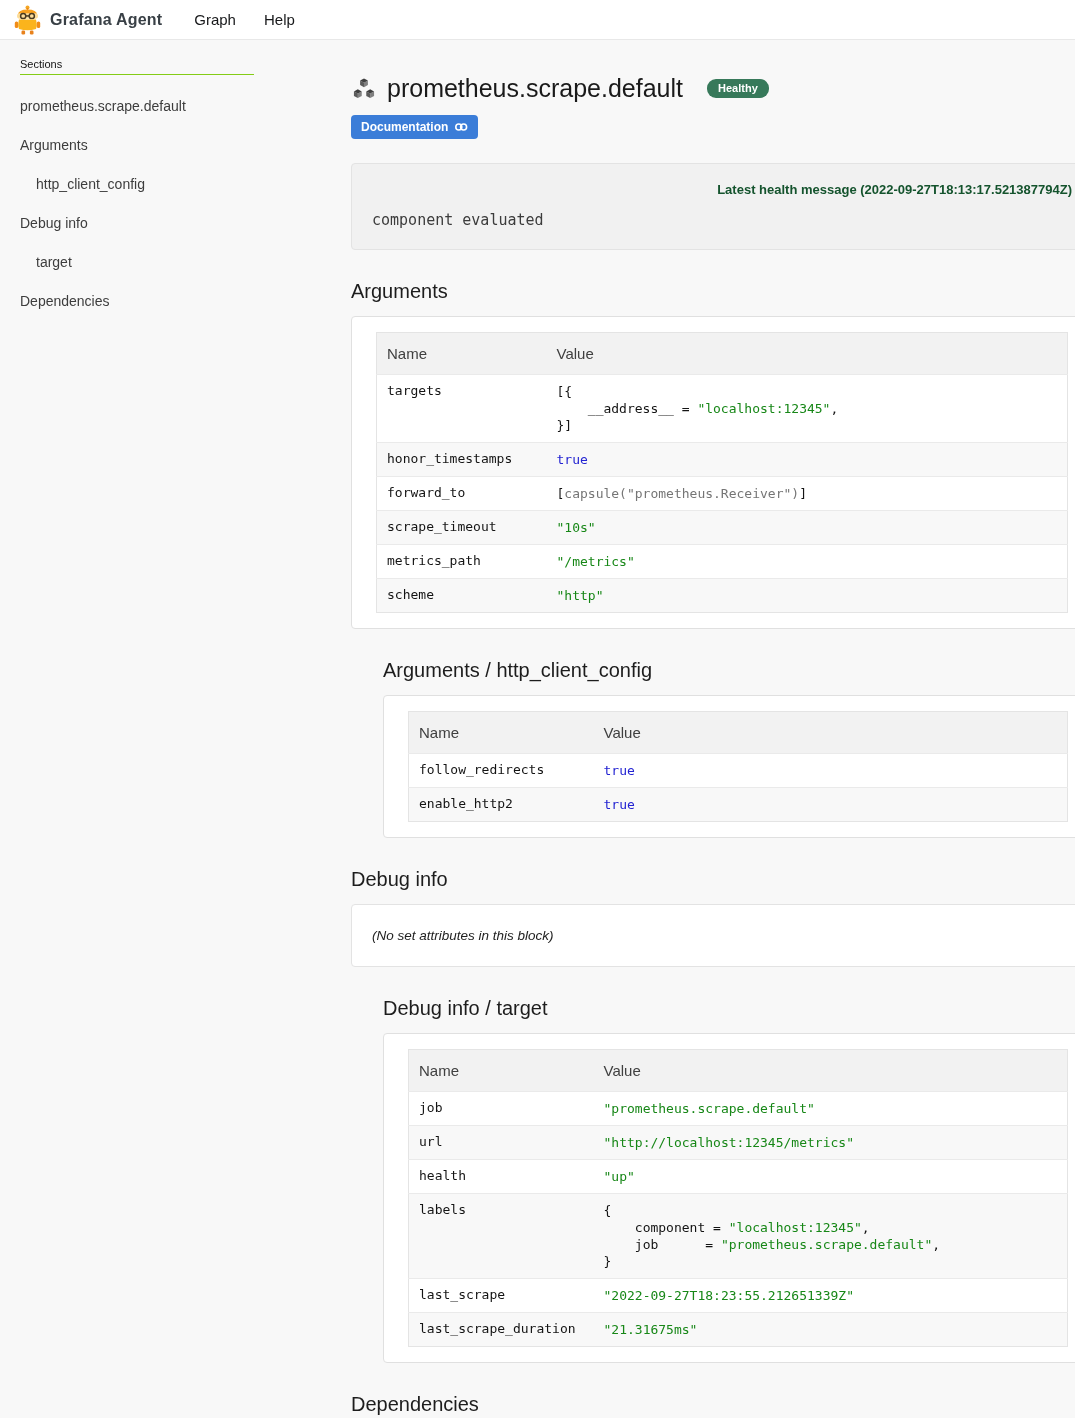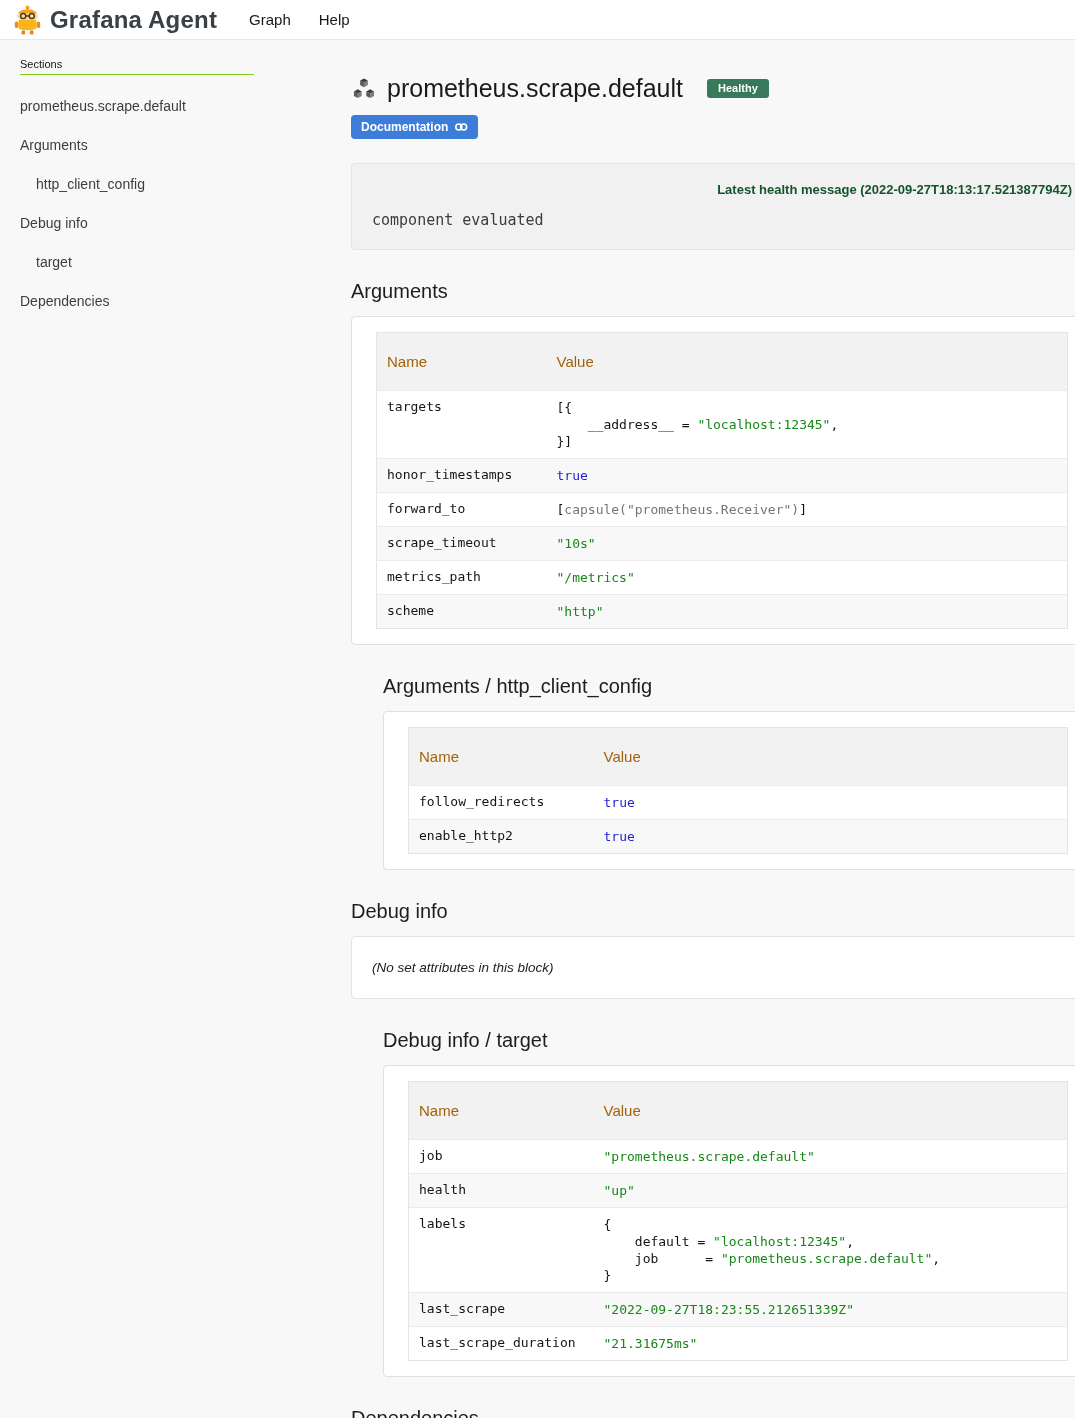--- a/index.html
+++ b/index.html
@@ -3,39 +3,39 @@
 <meta charset="utf-8">
 <style>
   * { margin:0; padding:0; box-sizing:border-box; }
   html,body { width:1075px; height:1418px; overflow:hidden;
     font-family:"Liberation Sans", sans-serif; background:#f8f8f8; color:#1f1f1f; }
 
   
   .topbar { height:40px; background:#fff; border-bottom:1px solid #e8e8e8;
     display:flex; align-items:center; padding:0 14px; }
   .brand { display:flex; align-items:center; gap:9px; }
-  .brand-title { font-size:24px; font-weight:700; color:#394046; letter-spacing:.2px; }
+  .brand-title { font-size:16px; font-weight:700; color:#394046; letter-spacing:.2px; }
   .topnav { display:flex; gap:28px; margin-left:32px; }
   .topnav-item { font-size:15px; color:#17181a; cursor:pointer; }
 
   
   .layout { display:flex; align-items:flex-start; }
   .sidebar { width:260px; flex-shrink:0; padding:18px 0 0 20px; }
   .sections-title { font-size:11px; font-weight:400; color:#141414;
     padding-bottom:4px; border-bottom:1px solid #84cc16; margin-right:6px; }
   .side-item { font-size:14px; color:#3d3d3d; margin-top:23px; cursor:pointer; }
   .side-item.indent { padding-left:16px; }
 
   .main { width:742px; flex-shrink:0; margin-left:91px; padding-top:34px; }
 
   
   .title-row { display:flex; align-items:center; gap:10px; }
   .page-title { font-size:25px; font-weight:500; color:#1a1a1a; }
   .badge { background:#37795a; color:#fff; font-size:11px; font-weight:700;
-    padding:4px 11px; border-radius:3px; line-height:1; }
+    padding:4px 11px; border-radius:9px; line-height:1; }
   .title-row .badge { margin-left:14px; }
   .doc-btn { margin-top:12px; display:inline-flex; align-items:center; gap:6px;
     background:#3b7dd8; color:#fff; font-size:12px; font-weight:700;
     padding:5px 10px; border-radius:4px; border:none; cursor:pointer;
     font-family:"Liberation Sans", sans-serif; }
 
   
   .health-box { margin-top:24px; background:#f1f1f1; border:1px solid #e3e3e3;
     border-radius:4px; padding:18px 20px 20px 20px; width:742px; }
   .health-label { font-size:13px; font-weight:700; color:#14532d;text-align:right; }
@@ -45,22 +45,22 @@
   
   .sec-heading { font-size:20px; font-weight:500; color:#1d1d1d; margin-top:30px; }
   .sub { margin-left:32px; width:710px; }
   .card { margin-top:13px; background:#fff; border:1px solid #e0e0e0;
     border-radius:4px; padding:15px 24px; }
   .main > .card { width:742px; }
   .sub .card { width:710px; }
 
   table.kv { width:100%; border-collapse:collapse; border:1px solid #e4e4e4; }
   table.kv thead tr { background:#f2f2f2; }
-  table.kv th { text-align:left; font-weight:400; font-size:15px; color:#a16207;
-    padding:20px 10px; }
+  table.kv th { text-align:left; font-weight:400; font-size:15px; color:#404040;
+    padding:12px 10px; }
   table.kv tbody tr { border-top:1px solid #eaeaea; }
   table.kv tbody tr:nth-child(even) { background:#f8f8f8; }
   table.kv td { padding:8px 10px; vertical-align:top;
     font-family:"DejaVu Sans Mono", monospace; font-size:13px; color:#141414; }
   table.kv td.nm { white-space:nowrap; }
   .kv-main th:first-child, .kv-main td:first-child { width:170px; }
   .kv-nested th:first-child, .kv-nested td:first-child { width:185px; }
   .vline { white-space:pre; line-height:17px; }
   .c-plain { color:#141414; } .c-string { color:#178717; }
   .c-bool { color:#2323d2; } .c-special { color:#757575; }
@@ -253,30 +253,36 @@
               </tr>
             </thead>
           <tbody>
               <tr>
                 <td class="nm">job</td>
                 <td class="val">
                   <div class="vline"><span class="c-string">"prometheus.scrape.default"</span></div>
                 </td>
               </tr>
               <tr>
+                <td class="nm">url</td>
+                <td class="val">
+                  <div class="vline"><span class="c-string">"http://localhost:12345/metrics"</span></div>
+                </td>
+              </tr>
+              <tr>
                 <td class="nm">health</td>
                 <td class="val">
                   <div class="vline"><span class="c-string">"up"</span></div>
                 </td>
               </tr>
               <tr>
                 <td class="nm">labels</td>
                 <td class="val">
                   <div class="vline"><span class="c-plain">{</span></div>
-                  <div class="vline"><span class="c-plain">    default = </span><span class="c-string">"localhost:12345"</span><span class="c-plain">,</span></div>
+                  <div class="vline"><span class="c-plain">    component = </span><span class="c-string">"localhost:12345"</span><span class="c-plain">,</span></div>
                   <div class="vline"><span class="c-plain">    job      = </span><span class="c-string">"prometheus.scrape.default"</span><span class="c-plain">,</span></div>
                   <div class="vline"><span class="c-plain">}</span></div>
                 </td>
               </tr>
               <tr>
                 <td class="nm">last_scrape</td>
                 <td class="val">
                   <div class="vline"><span class="c-string">"2022-09-27T18:23:55.212651339Z"</span></div>
                 </td>
               </tr>

